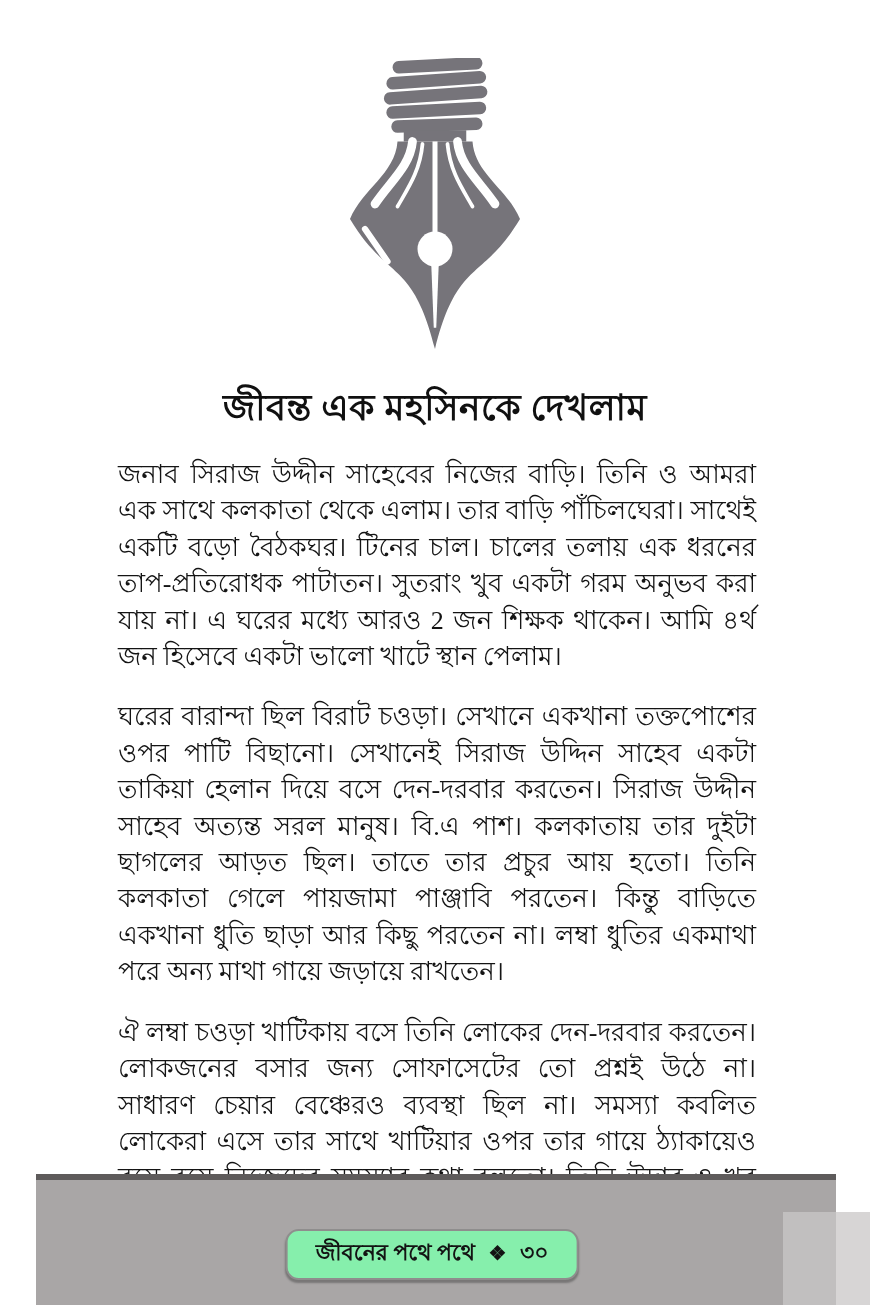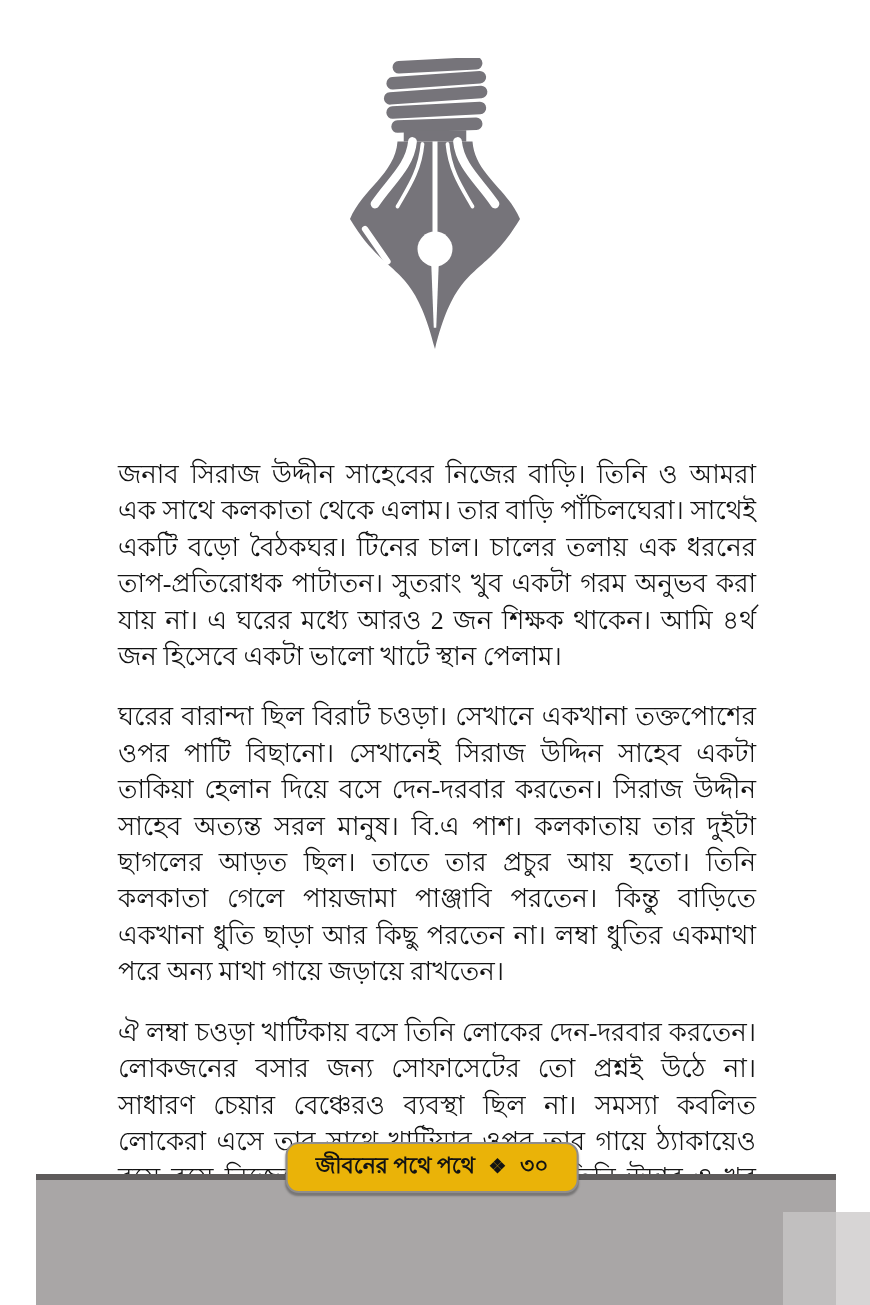--- a/index.html
+++ b/index.html
@@ -76,25 +76,25 @@
     position: absolute;
     top: 1212px;
     left: 783px;
     width: 87px;
     height: 93px;
     background: #c9c7c7;
     opacity: 0.75;
   }
   .footer-tab {
     position: absolute;
-    top: 1142px;
+    top: 1229px;
     left: 50%;
     transform: translateX(-51%);
     padding: 4px 28px 6px 28px;
-    background: #eab308;
+    background: #86efac;
     border: 2px solid #8f8d8d;
     border-radius: 13px;
     box-shadow: 0 3px 2px rgba(60,60,60,0.45);
     font-size: 22px;
     font-weight: bold;
     color: #131313;
     white-space: nowrap;
     text-align: center;
   }
   .footer-tab .diamond {
@@ -130,20 +130,21 @@
       <g fill="none" stroke="#ffffff" stroke-linecap="round">
         <path d="M64,66 C62,86 46,98 34,116" stroke-width="7"></path>
         <path d="M100,66 C102,86 118,98 130,116" stroke-width="7"></path>
         <path d="M72,68 C70,90 60,104 52,118" stroke-width="3"></path>
         <path d="M92,68 C94,90 104,104 112,118" stroke-width="3"></path>
         <path d="M26,136 L44,162" stroke-width="5"></path>
       </g>
     </svg>
   </div>
 
+  <h1 class="title">জীবন্ত এক মহসিনকে দেখলাম</h1>
 
   <div class="body-text">
     <p>জনাব সিরাজ উদ্দীন সাহেবের নিজের বাড়ি। তিনি ও আমরা এক সাথে কলকাতা থেকে এলাম। তার বাড়ি পাঁচিলঘেরা। সাথেই একটি বড়ো বৈঠকঘর। টিনের চাল। চালের তলায় এক ধরনের তাপ-প্রতিরোধক পাটাতন। সুতরাং খুব একটা গরম অনুভব করা যায় না। এ ঘরের মধ্যে আরও 2 জন শিক্ষক থাকেন। আমি ৪র্থ জন হিসেবে একটা ভালো খাটে স্থান পেলাম।</p>
     <p>ঘরের বারান্দা ছিল বিরাট চওড়া। সেখানে একখানা তক্তপোশের ওপর পাটি বিছানো। সেখানেই সিরাজ উদ্দিন সাহেব একটা তাকিয়া হেলান দিয়ে বসে দেন-দরবার করতেন। সিরাজ উদ্দীন সাহেব অত্যন্ত সরল মানুষ। বি.এ পাশ। কলকাতায় তার দুইটা ছাগলের আড়ত ছিল। তাতে তার প্রচুর আয় হতো। তিনি কলকাতা গেলে পায়জামা পাঞ্জাবি পরতেন। কিন্তু বাড়িতে একখানা ধুতি ছাড়া আর কিছু পরতেন না। লম্বা ধুতির একমাথা পরে অন্য মাথা গায়ে জড়ায়ে রাখতেন।</p>
     <p>ঐ লম্বা চওড়া খাটিকায় বসে তিনি লোকের দেন-দরবার করতেন। লোকজনের বসার জন্য সোফাসেটের তো প্রশ্নই উঠে না। সাধারণ চেয়ার বেঞ্চেরও ব্যবস্থা ছিল না। সমস্যা কবলিত লোকেরা এসে তার সাথে খাটিয়ার ওপর তার গায়ে ঠ্যাকায়েও বসে বসে নিজেদের সমস্যার কথা বলতো। তিনি উদার ও খুব ঠান্ডা মাথায় সকলের</p>
   </div>
 
   <div class="footer-bar"></div>
   <div class="footer-band"></div>
   <div class="footer-light-patch"></div>

